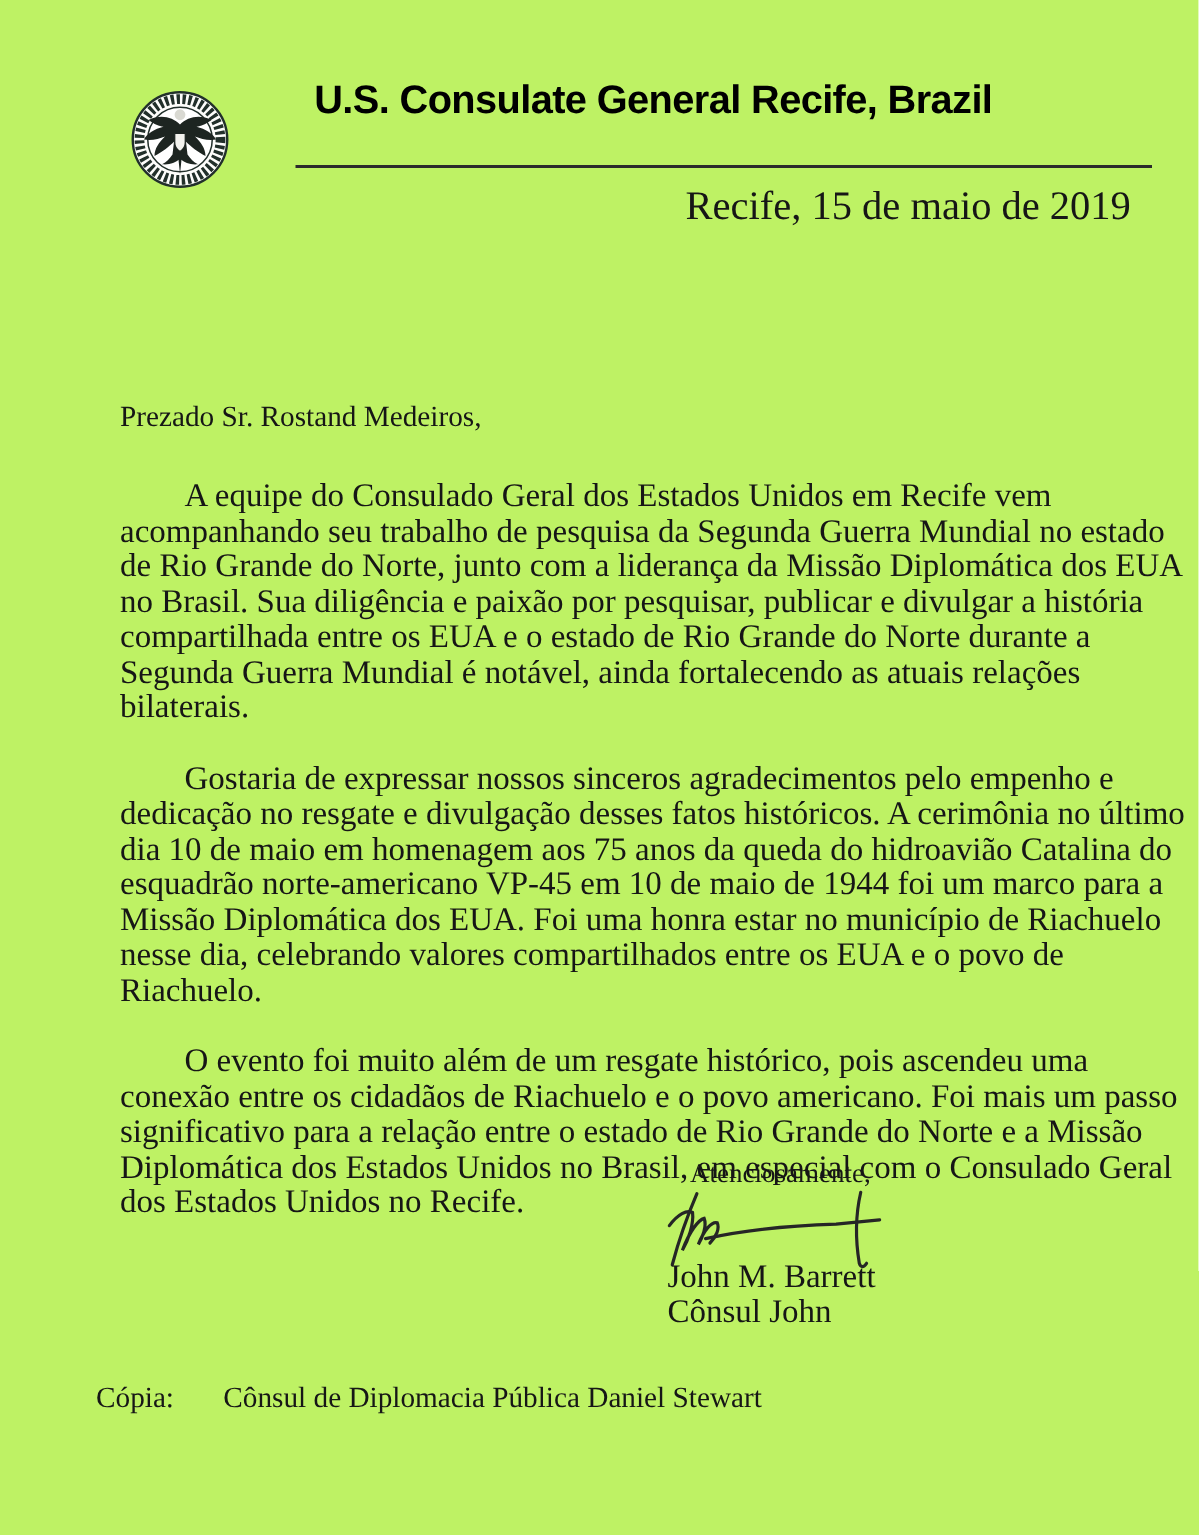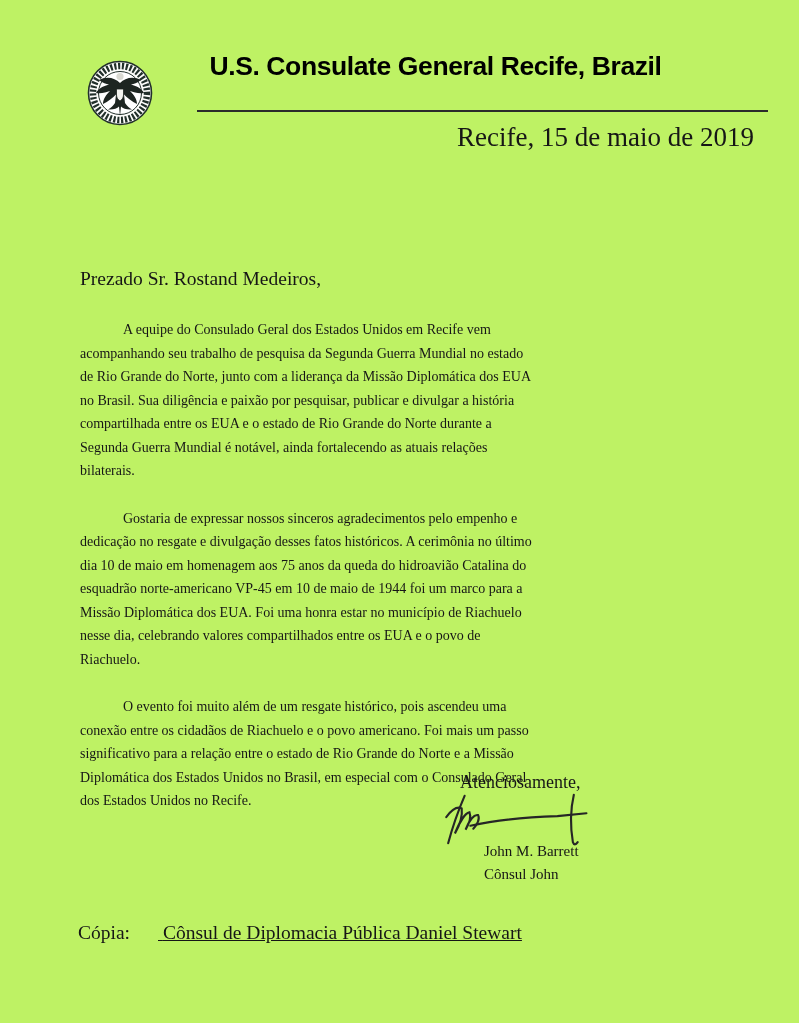--- a/index.html
+++ b/index.html
@@ -24,29 +24,29 @@
     font-size:9.5px;color:#4d4d4d;line-height:11px;letter-spacing:0.2px;
     white-space:nowrap;font-weight:600;
   }
   .rule{position:absolute;left:197px;top:110px;width:571px;height:2px;background:#2b2b2b;}
   
   .date{position:absolute;left:457px;top:122px;font-size:27px;white-space:nowrap;}
   .recipient{position:absolute;left:80px;top:164px;font-size:19.5px;line-height:23px;white-space:nowrap;}
   .salutation{position:absolute;left:80px;top:268px;font-size:19.5px;white-space:nowrap;}
   .body-block{position:absolute;left:80px;top:318px;width:690px;}
   .body-block p.para{
-    margin:0 0 24px 0;font-size:14px;line-height:23.5px;
+    margin:0 0 24px 0;font-size:22px;line-height:23.5px;
     text-indent:43px;white-space:nowrap;
   }
   
   .closing{position:absolute;left:460px;top:772px;font-size:18px;white-space:nowrap;}
   .signature{position:absolute;left:443px;top:790px;width:165px;height:58px;}
-  .signer{position:absolute;left:484px;top:840px;font-size:15px;line-height:22.5px;white-space:nowrap;}
+  .signer{position:absolute;left:445px;top:840px;font-size:22px;line-height:22.5px;white-space:nowrap;}
   
-  .copy-line{position:absolute;left:78px;top:922px;font-size:19.5px;white-space:nowrap;text-decoration:underline;}
+  .copy-line{position:absolute;left:64px;top:922px;font-size:19.5px;white-space:nowrap;}
   .copy-label{display:inline-block;width:80px;}
 </style>
 </head>
 <body>
 
 <div class="page">
 
   <div class="seal">
     <svg viewBox="0 0 68 68" width="68" height="70" aria-hidden="true">
       <circle cx="34" cy="34" r="31.5" fill="#fdfdfb" stroke="#22302b" stroke-width="1.6"></circle>

